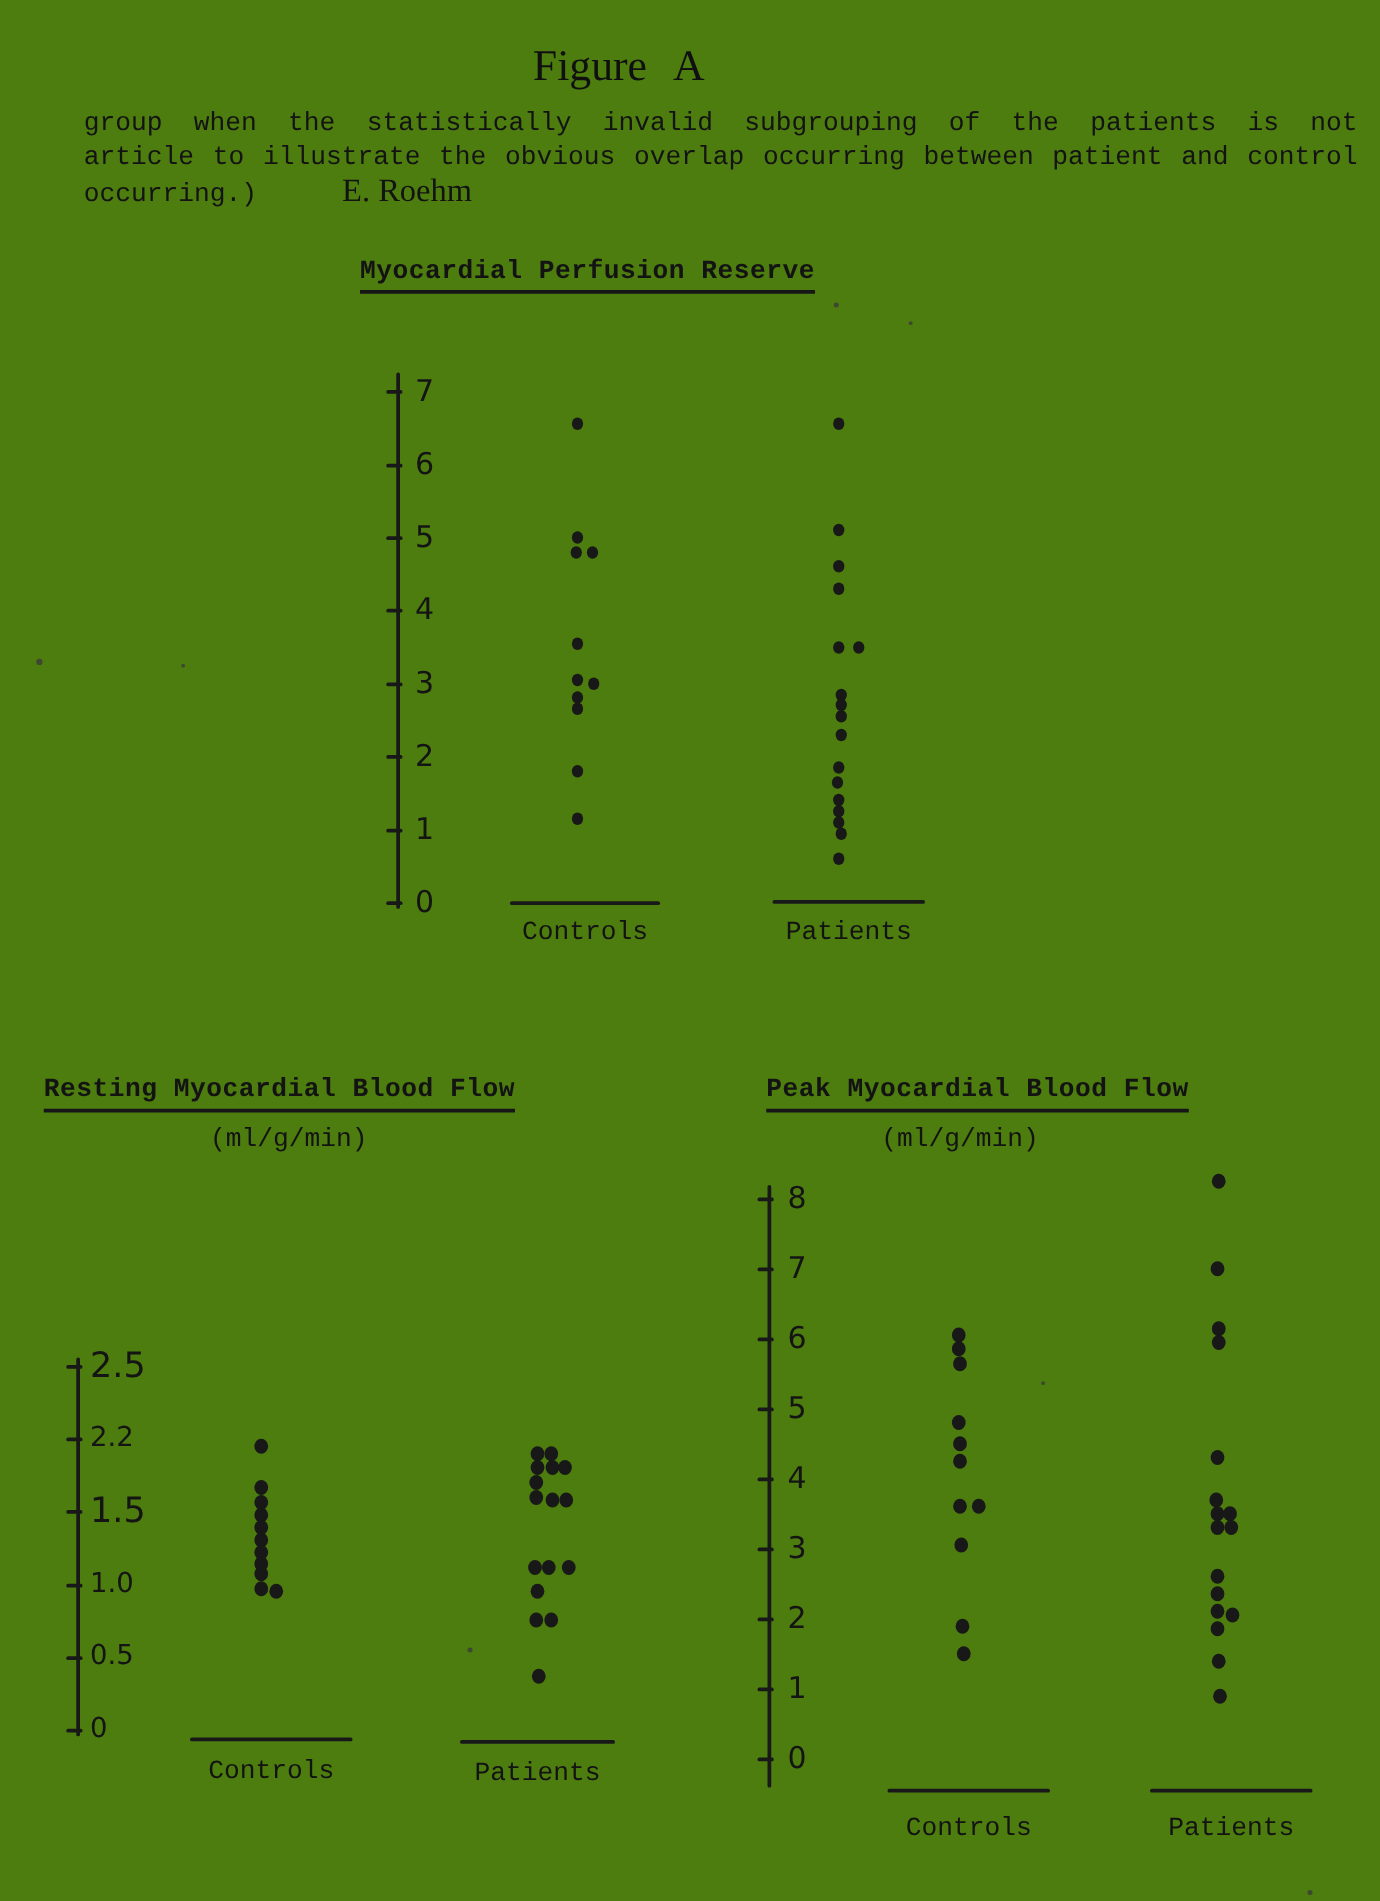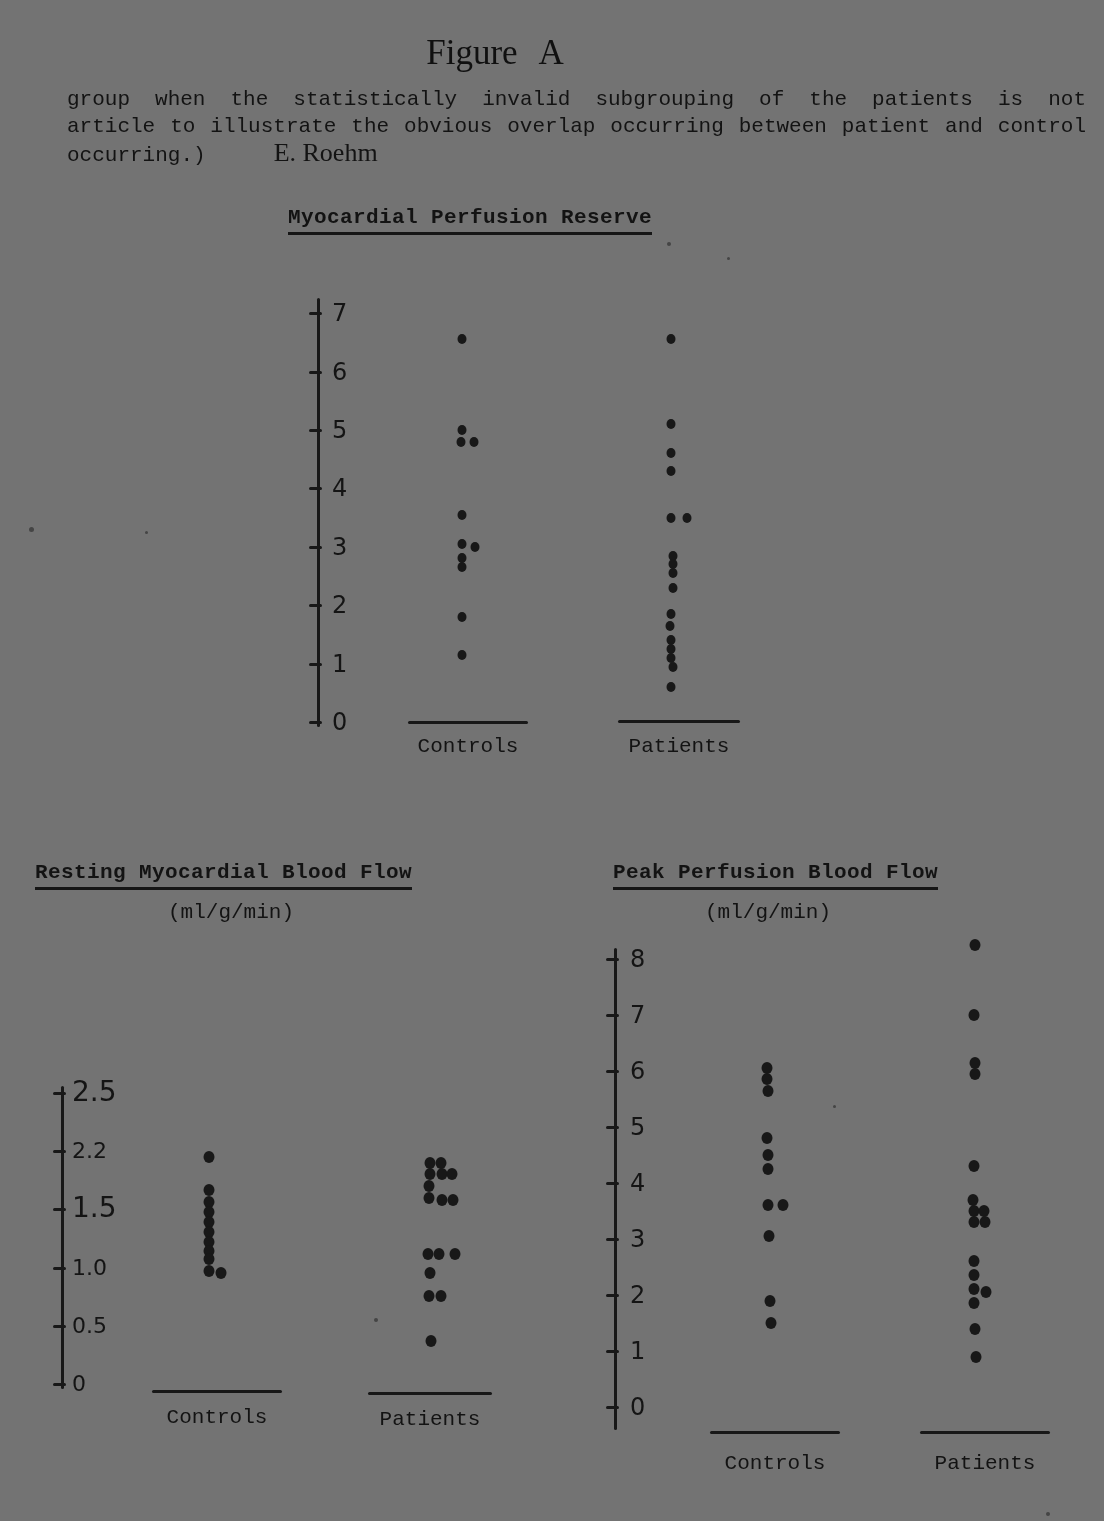--- a/index.html
+++ b/index.html
@@ -1,19 +1,19 @@
 <!DOCTYPE html>
 <html><head>
 <meta charset="utf-8">
 <style>
   * { margin:0; padding:0; box-sizing:border-box; }
   html,body { background:#e8e8e6; }
   body { width:1104px; height:1521px; position:relative; margin:0 auto;
          font-family:"Liberation Mono", monospace; color:#181818; overflow:hidden; }
-  .page { position:absolute; left:0; top:0; width:1104px; height:1521px; background:#737373; }
+  .page { position:absolute; left:0; top:0; width:1104px; height:1521px; background:#4d7c0f; }
 
   .fig-title { position:absolute; left:400px; top:33px; width:190px; text-align:center;
                font-family:"Liberation Serif", serif; font-size:35px; word-spacing:14px; color:#101010; }
 
   .caption { position:absolute; left:67px; top:87px; width:1019px;
              font-size:21px; line-height:26.5px; color:#131313; }
   .cap-line { width:100%; }
   .cap-line.just { text-align:justify; text-align-last:justify; }
   .caption sup { font-size:15px; position:relative; top:-9px; }
   .author { font-family:"Liberation Serif", serif; font-size:26px; margin-left:68px; }
@@ -43,21 +43,21 @@
     <div class="cap-line just">group when the statistically invalid subgrouping of the patients is not</div>
     <div class="cap-line just">article to illustrate the obvious overlap occurring between patient and control</div>
     <div class="cap-line"><span>occurring.)</span><span class="author">E. Roehm</span></div>
   </div>
 
   <div class="chart-title" style="left:288px; top:206px;">Myocardial Perfusion Reserve</div>
 
   <div class="chart-title" style="left:35px;  top:861px;">Resting Myocardial Blood Flow</div>
   <div class="chart-sub" style="left:168px; top:901px;">(ml/g/min)</div>
 
-  <div class="chart-title" style="left:613px; top:861px;">Peak Perfusion Blood Flow</div>
+  <div class="chart-title" style="left:613px; top:861px;">Peak Myocardial Blood Flow</div>
   <div class="chart-sub" style="left:705px; top:901px;">(ml/g/min)</div>
 
   <div>
       <div class="axis-line" style="left: 317px; top: 298px; height: 429px; background: rgb(24, 24, 24);"></div>
       <div class="tick" style="left: 309px; top: 721px; width: 13px; background: rgb(24, 24, 24);"></div>
       <div class="tick-label" style="left: 332px; top: 722px; font-size: 24px;">0</div>
       <div class="tick" style="left: 309px; top: 662.6px; width: 13px; background: rgb(24, 24, 24);"></div>
       <div class="tick-label" style="left: 332px; top: 663.6px; font-size: 24px;">1</div>
       <div class="tick" style="left: 309px; top: 604.2px; width: 13px; background: rgb(24, 24, 24);"></div>
       <div class="tick-label" style="left: 332px; top: 605.2px; font-size: 24px;">2</div>

